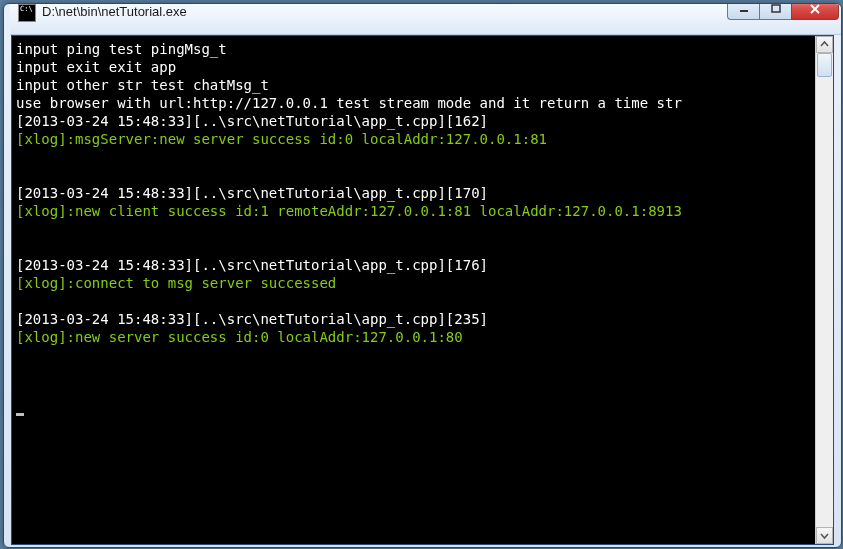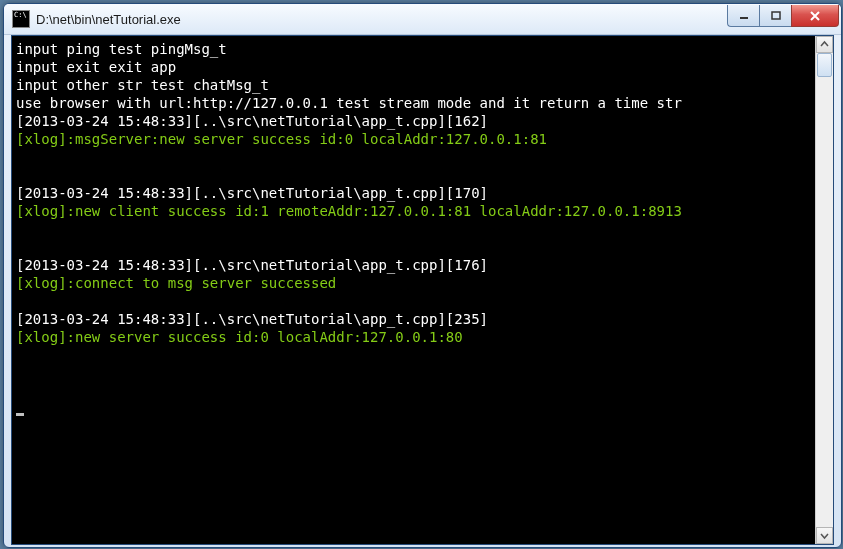--- a/index.html
+++ b/index.html
@@ -21,24 +21,25 @@
     border-radius: 6px;
     background: linear-gradient(#e8f0fa, #d6e4f4);
     box-shadow: 0 0 6px rgba(0,0,0,0.4);
     display: flex;
     flex-direction: column;
     overflow: hidden;
   }
   .titlebar {
     height: 30px;
     display: flex;
-    align-items: center;
+    align-items: flex-start;
     padding: 0 2px 0 8px;
     background: linear-gradient(#f7fbff, #dde9f7);
     border-bottom: 1px solid #b7c8dc;
+    margin-left: 6px;
   }
   .app-icon {
     width: 16px;
     height: 16px;
     margin-right: 6px;
     background: #000;
     border: 1px solid #888;
     position: relative;
     flex-shrink: 0;
   }

